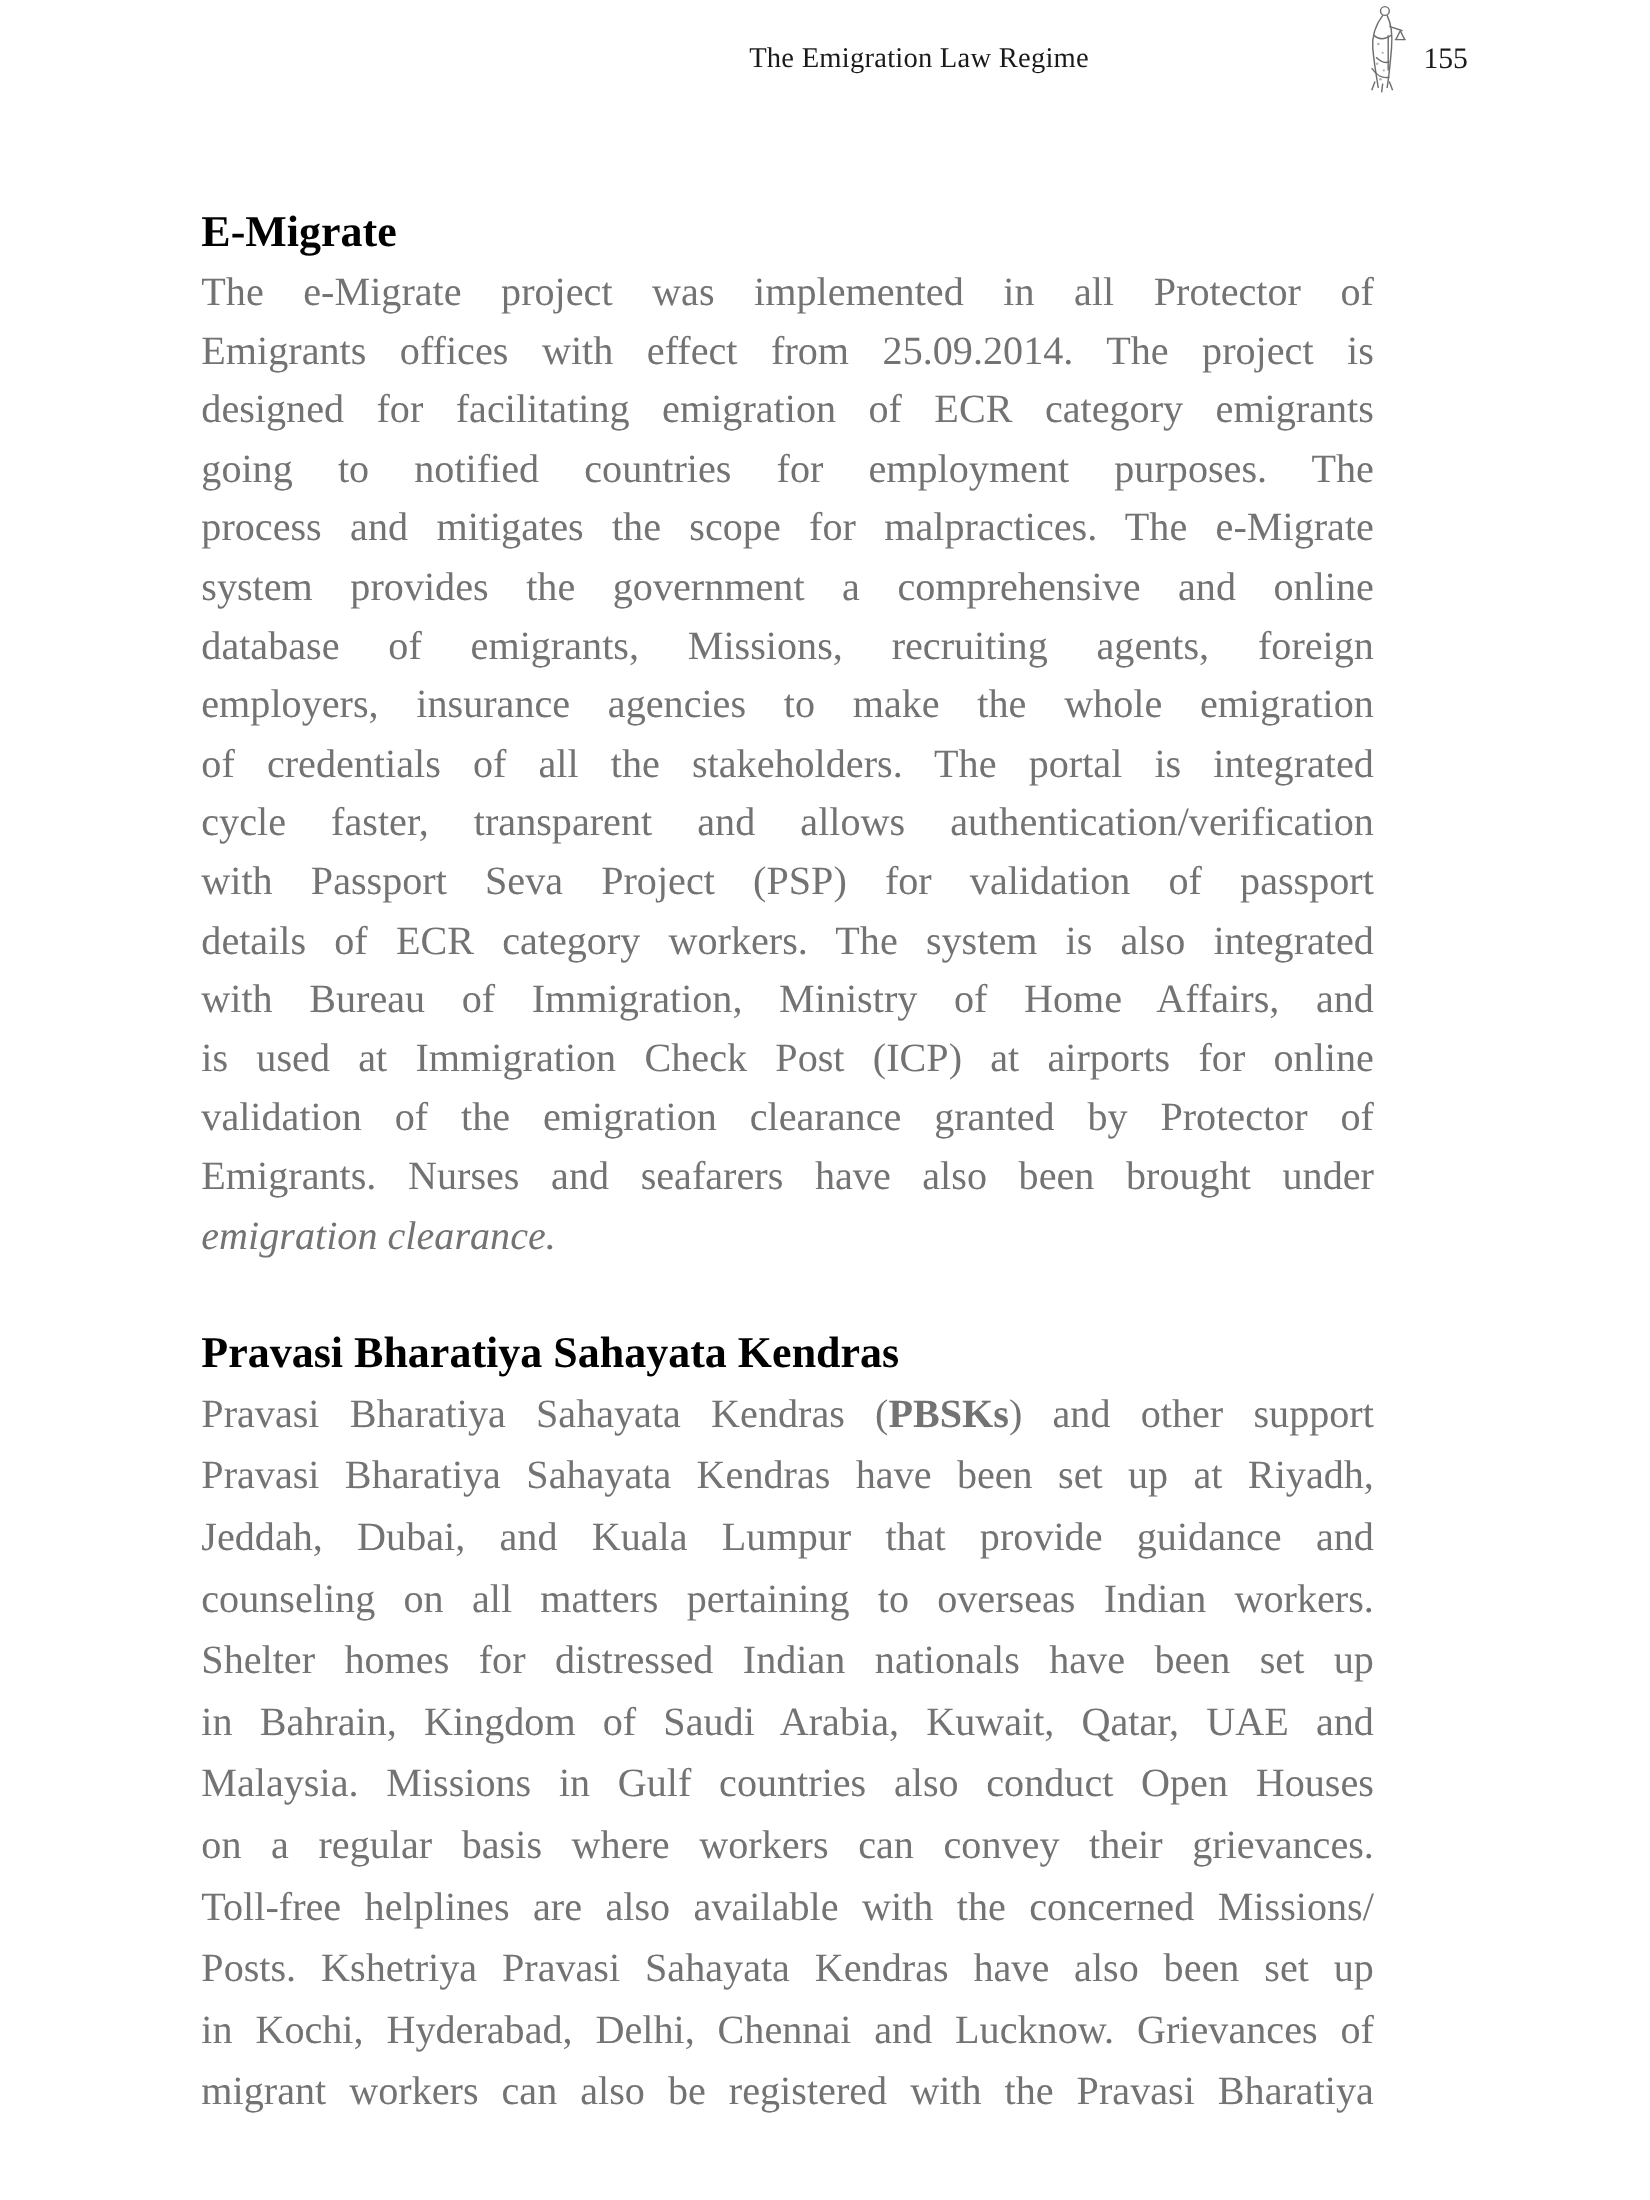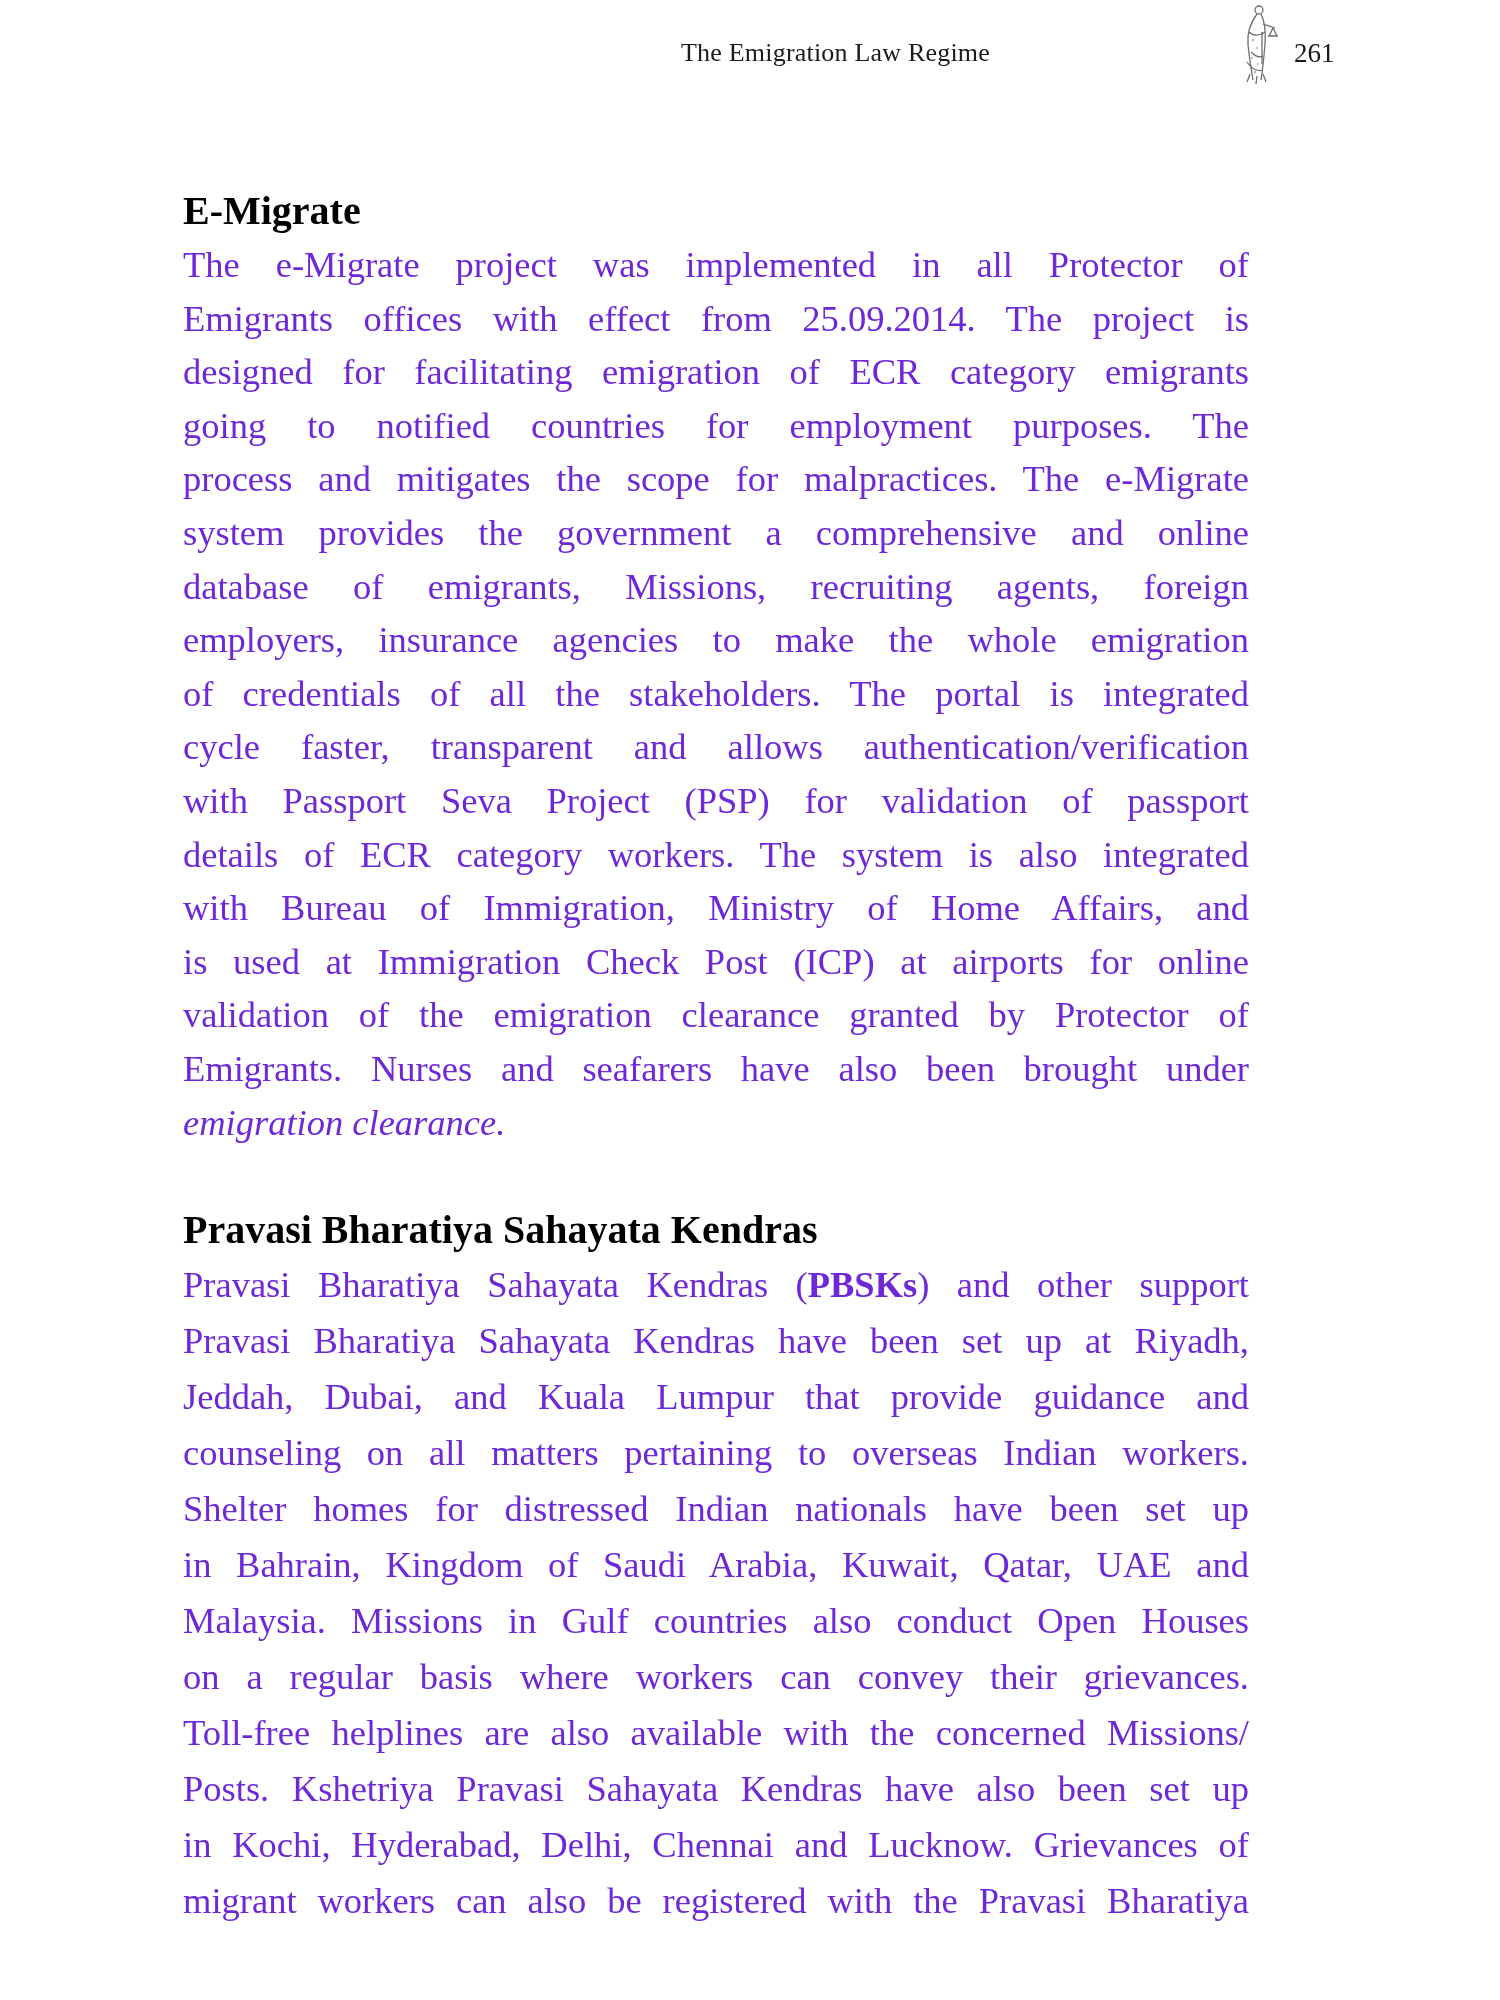--- a/index.html
+++ b/index.html
@@ -20,21 +20,21 @@
     position: absolute; left: 1294px; top: 8px; font-size: 27px; color: #1a1a1a;
   }
   .content {
     position: absolute; left: 183px; top: 184px; width: 1066px;
   }
   .heading {
     font-weight: bold; font-size: 40px; line-height: 54px; margin: 0; color: #000000;
   }
   .para {
     font-size: 36.5px; line-height: 53.6px; margin: 0; text-align: justify; text-align-last: left;
-    color: #6d28d9;
+    color: #737373;
   }
   .para .line { display: block; text-align: justify; text-align-last: justify; white-space: nowrap; }
   .para .line.last { text-align-last: left; font-style: italic; }
   .gap { height: 54px; }
   .para2 { line-height: 56px; }
   b { font-weight: bold; }
 </style>
 </head>
 <body>
 
@@ -56,21 +56,21 @@
       </g>
       <g fill="#666" opacity="0.5">
         <circle cx="20" cy="38" r="1.2"></circle>
           <circle cx="24" cy="46" r="1"></circle>
         <circle cx="19" cy="56" r="1.1"></circle>
           <circle cx="25" cy="62" r="1"></circle>
         <circle cx="22" cy="70" r="1.2"></circle>
       </g>
     </svg>
   </span>
-  <span class="rh-page">261</span>
+  <span class="rh-page">155</span>
 </div>
 
 <div class="content">
   <h2 class="heading">E-Migrate</h2>
   <p class="para">
     <span class="line">The e-Migrate project was implemented in all Protector of</span>
     <span class="line">Emigrants offices with effect from 25.09.2014. The project is</span>
     <span class="line">designed for facilitating emigration of ECR category emigrants</span>
     <span class="line">going to notified countries for employment purposes. The</span>
     <span class="line">process and mitigates the scope for malpractices. The e-Migrate</span>

